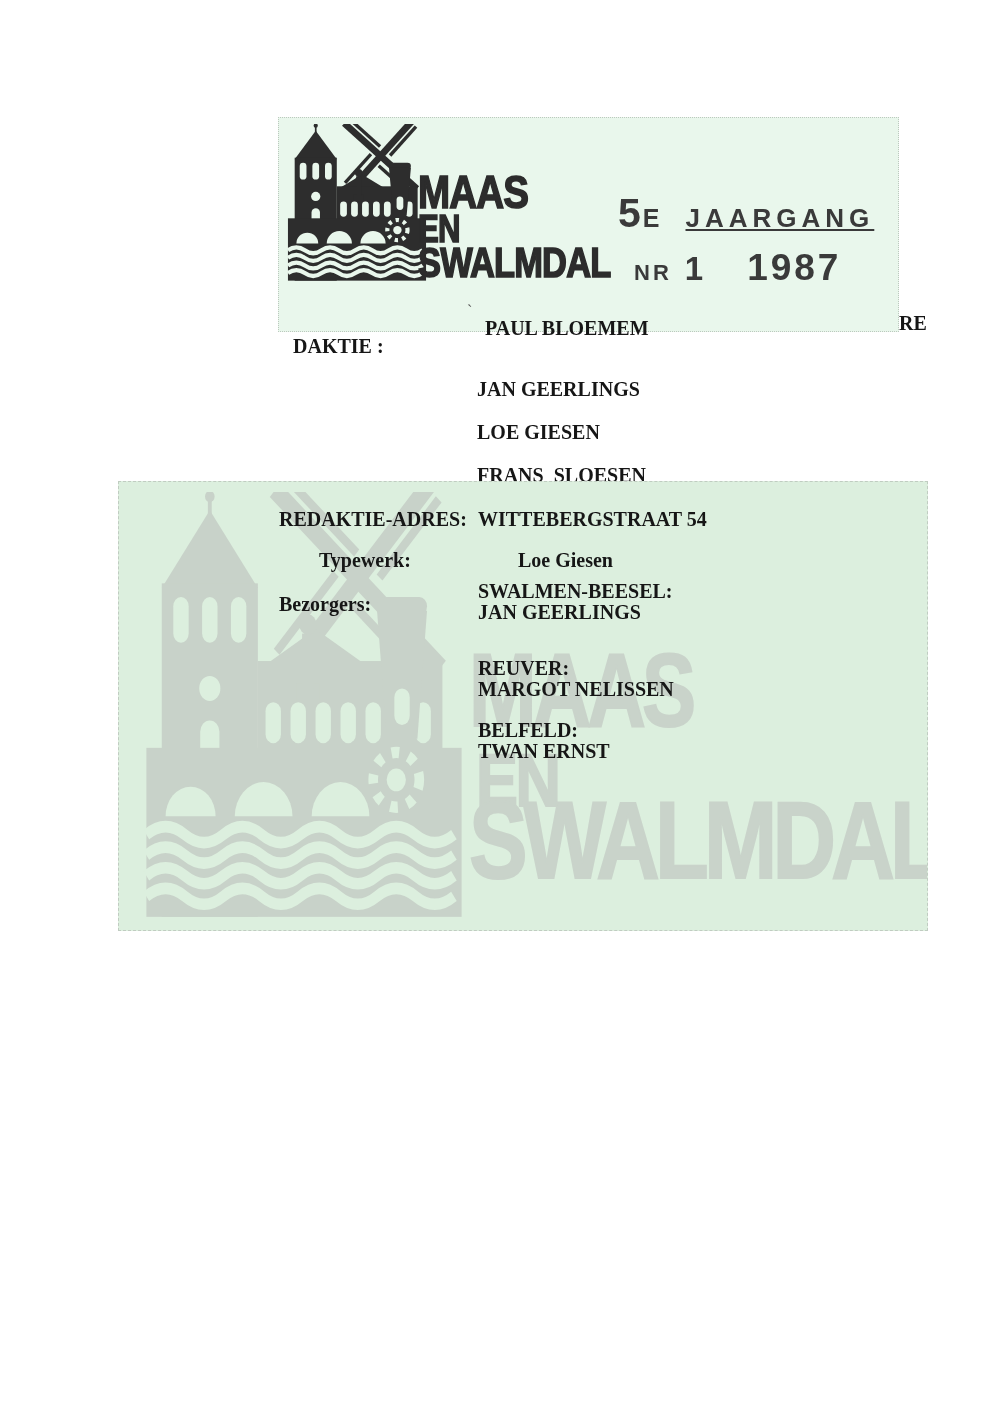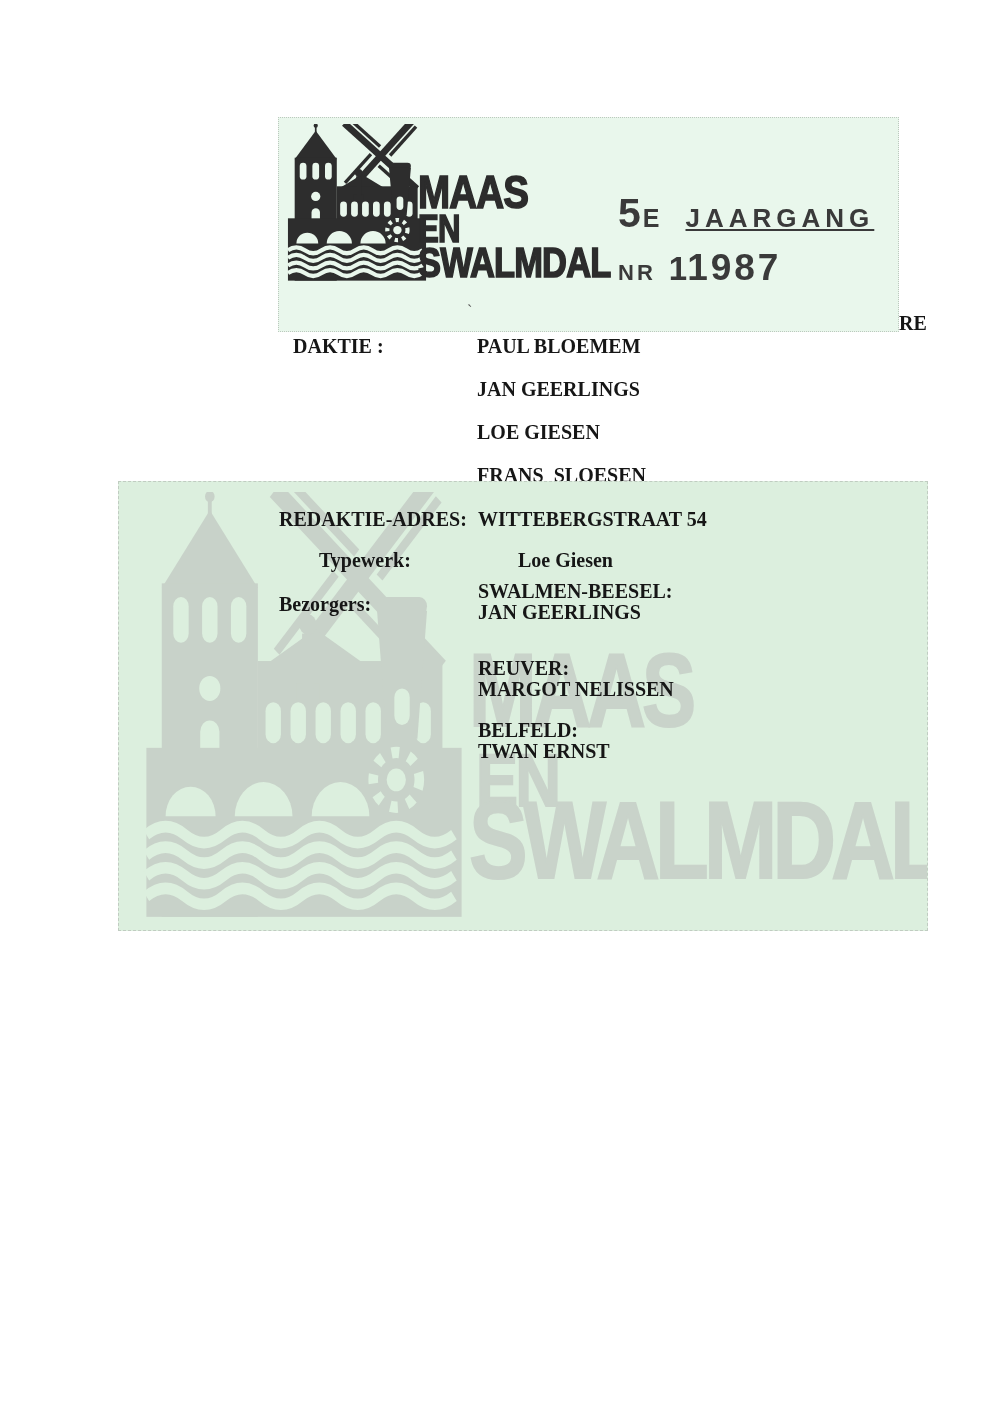--- a/index.html
+++ b/index.html
@@ -26,31 +26,31 @@
   .logo-text .l3{font-size:42px;margin-top:2px;}
   .ed-row{
     position:absolute;display:flex;align-items:baseline;
     font-family:"Liberation Sans",sans-serif;font-weight:bold;color:#3a3a3a;
   }
   #ed-row1{left:339px;top:72px;}
   #ed-row2{left:339px;top:129px;}
   .ed-5{font-size:41px;}
   .ed-e{font-size:25px;margin-left:2px;letter-spacing:2px;}
   .ed-jaargang{font-size:26px;margin-left:24px;letter-spacing:5px;text-decoration:underline;}
-  .ed-nr{font-size:22px;letter-spacing:3px;}
+  .ed-nr{font-size:22px;letter-spacing:3px;margin-left:16px;}
   .ed-1{font-size:33px;margin-left:13px;}
-  .ed-year{font-size:37px;letter-spacing:3px;}
+  .ed-year{font-size:37px;margin-left:44px;letter-spacing:3px;}
   .stray{position:absolute;left:188px;top:184px;font-size:16px;color:#555;}
 
   
   .serifline{position:absolute;font-weight:bold;font-size:20px;line-height:1;white-space:pre;}
   #re-frag{left:899px;top:313px;}
   #daktie{left:293px;top:336px;}
   .member{left:477px;}
-  #member-0{top:336px;} #member-1{top:379px;} #member-2{top:422px;} #member-3{top:465px;}
+  #member-0{top:318px;margin-left:8px;} #member-1{top:379px;} #member-2{top:422px;} #member-3{top:465px;}
 
   
   #colophon{
     left:118px;top:481px;width:810px;height:450px;box-sizing:border-box;
     background:#dcefde;border:1px dashed #c0ccc1;overflow:hidden;
   }
   .wm-art{position:absolute;left:12px;top:10px;width:346px;height:434px;color:#c8d2c9;--hole:#dcefde;}
   .wm-line{
     position:absolute;font-family:"Liberation Sans",sans-serif;font-weight:bold;
     color:#c9d3ca;-webkit-text-stroke:2px #c9d3ca;line-height:1;

